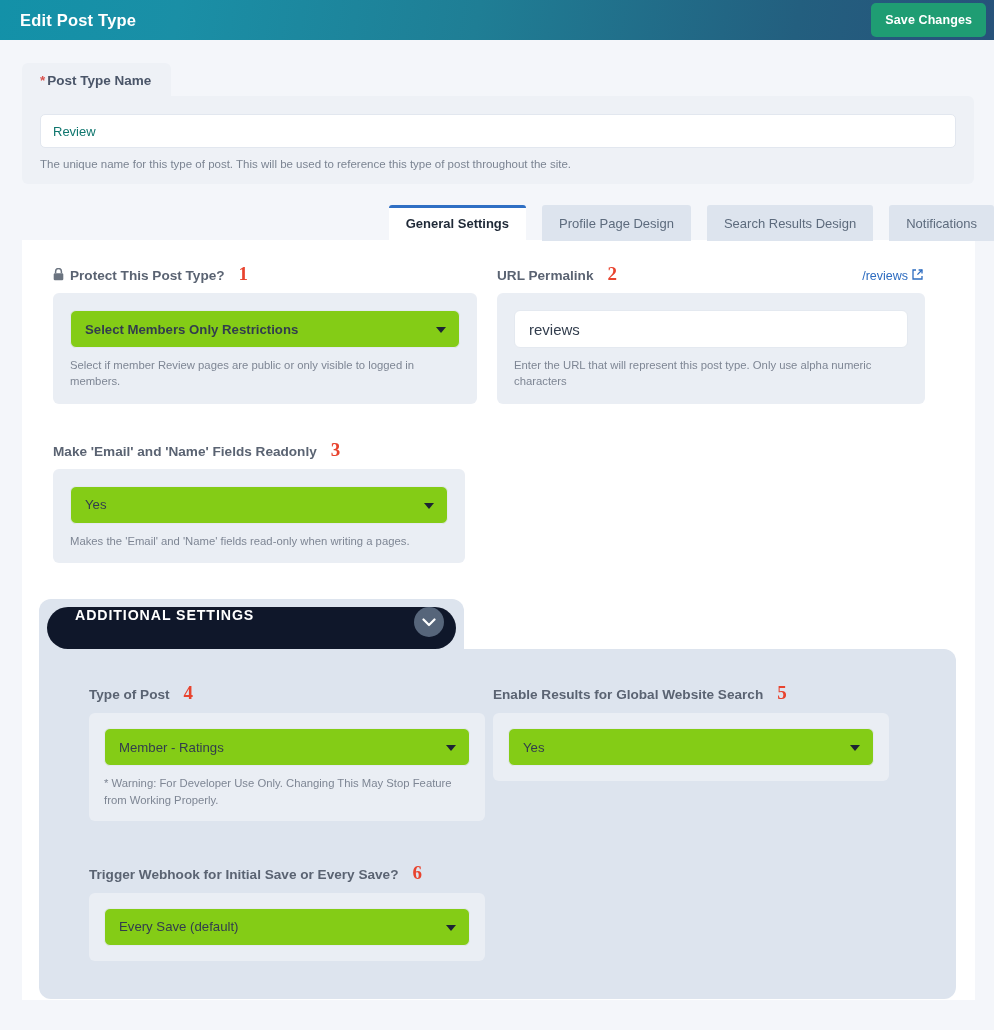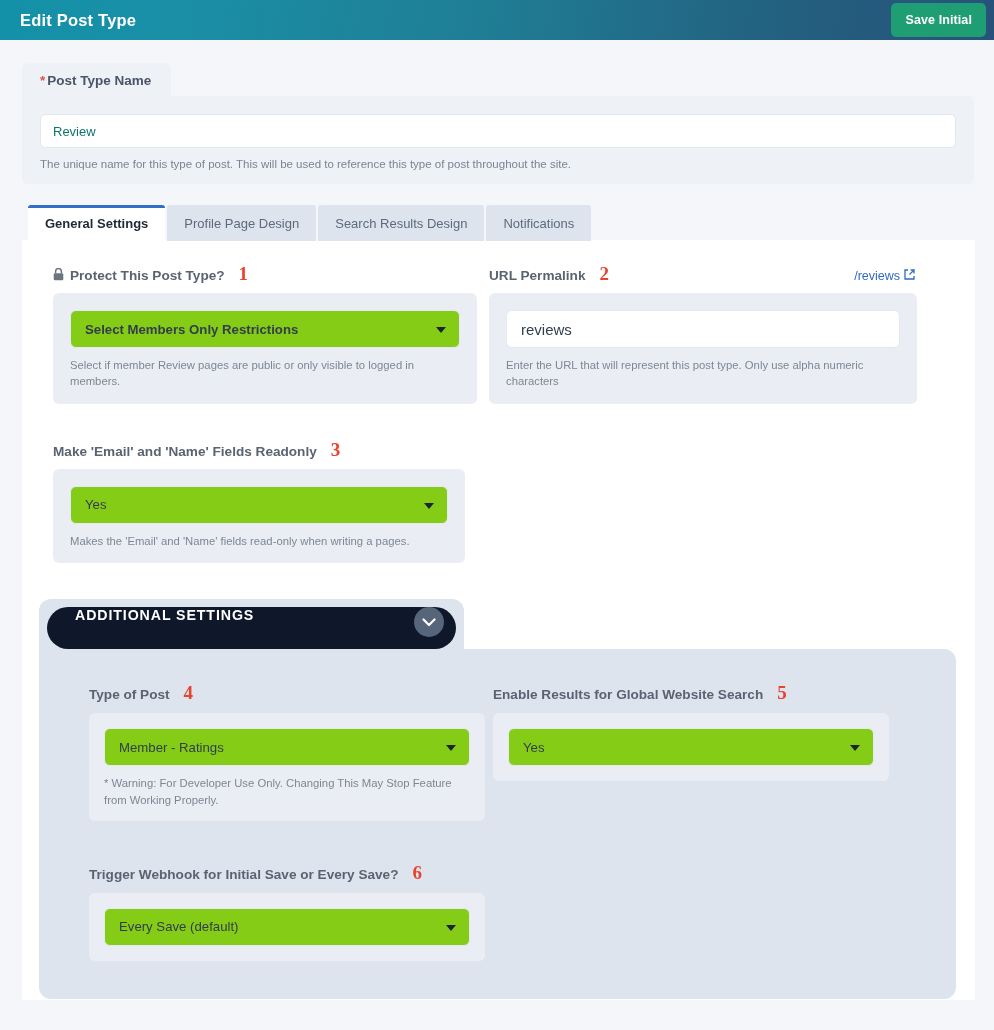--- a/index.html
+++ b/index.html
@@ -75,22 +75,23 @@
   }
   .name-help {
     margin-top: 10px;
     font-size: 11.5px;
     color: #7b8492;
   }
 
   
   .tabs {
     display: flex;
-    gap: 2px;
+    gap: 16px;
     padding: 20px 0 0 28px;
+    justify-content: flex-end;
   }
   .tab {
     padding: 11px 17px 10px 17px;
     font-size: 13px;
     border-radius: 3px 3px 0 0;
     background: #dde4ee;
     color: #5d6b7d;
     cursor: pointer;
     position: relative;
     top: 1px;
@@ -104,21 +105,21 @@
   }
 
   
   .panel {
     background: #ffffff;
     margin: 0 19px 0 22px;
     min-height: 760px;
     padding: 24px 0 0 0;
   }
 
-  .row { display: flex; }
+  .row { display: flex; gap: 8px; }
   .col-left  { width: 455px; padding-left: 31px; }
   .col-right { width: 440px; padding-left: 12px; }
 
   .field-label {
     display: flex;
     align-items: baseline;
     font-size: 13.6px;
     font-weight: bold;
     color: #5a6372;
     margin-bottom: 10px;
@@ -256,21 +257,21 @@
     border-radius: 6px;
     padding: 15px 15px 13px 15px;
     width: 396px;
   }
 </style>
 </head>
 <body>
 
 <div class="topbar">
   <div class="topbar-title">Edit Post Type</div>
-  <button class="save-btn">Save Initial</button>
+  <button class="save-btn">Save Changes</button>
 </div>
 
 <div class="name-wrap">
   <div class="name-tab">
     <span class="req">*</span><span>Post Type Name</span>
   </div>
   <div class="name-card">
     <input class="name-input" value="Review" style="">
     <div class="name-help">The unique name for this type of post. This will be used to reference this type of post throughout the site.</div>
   </div>

